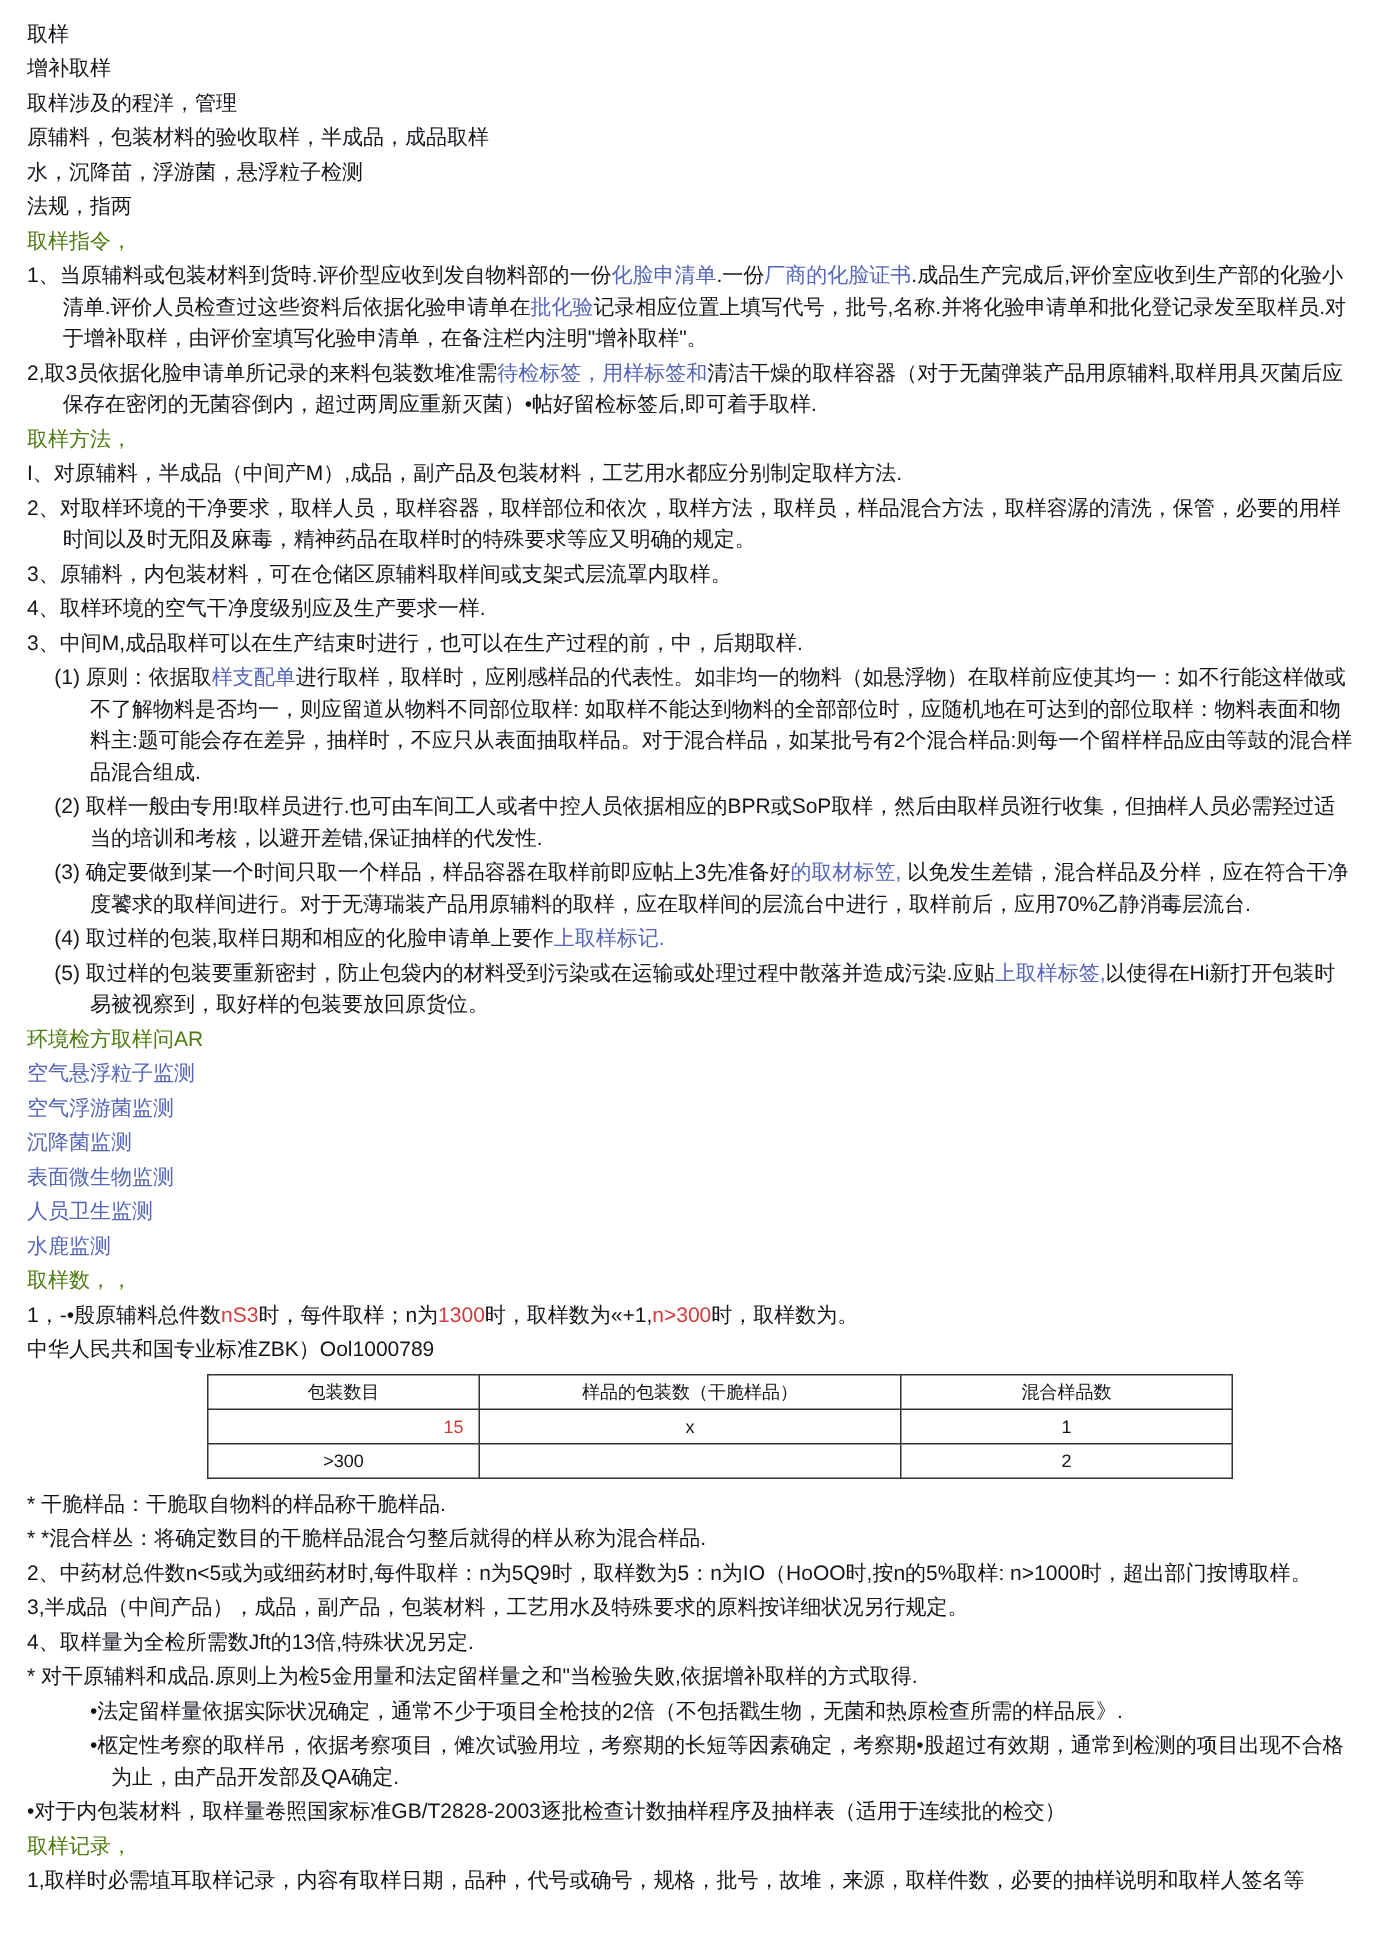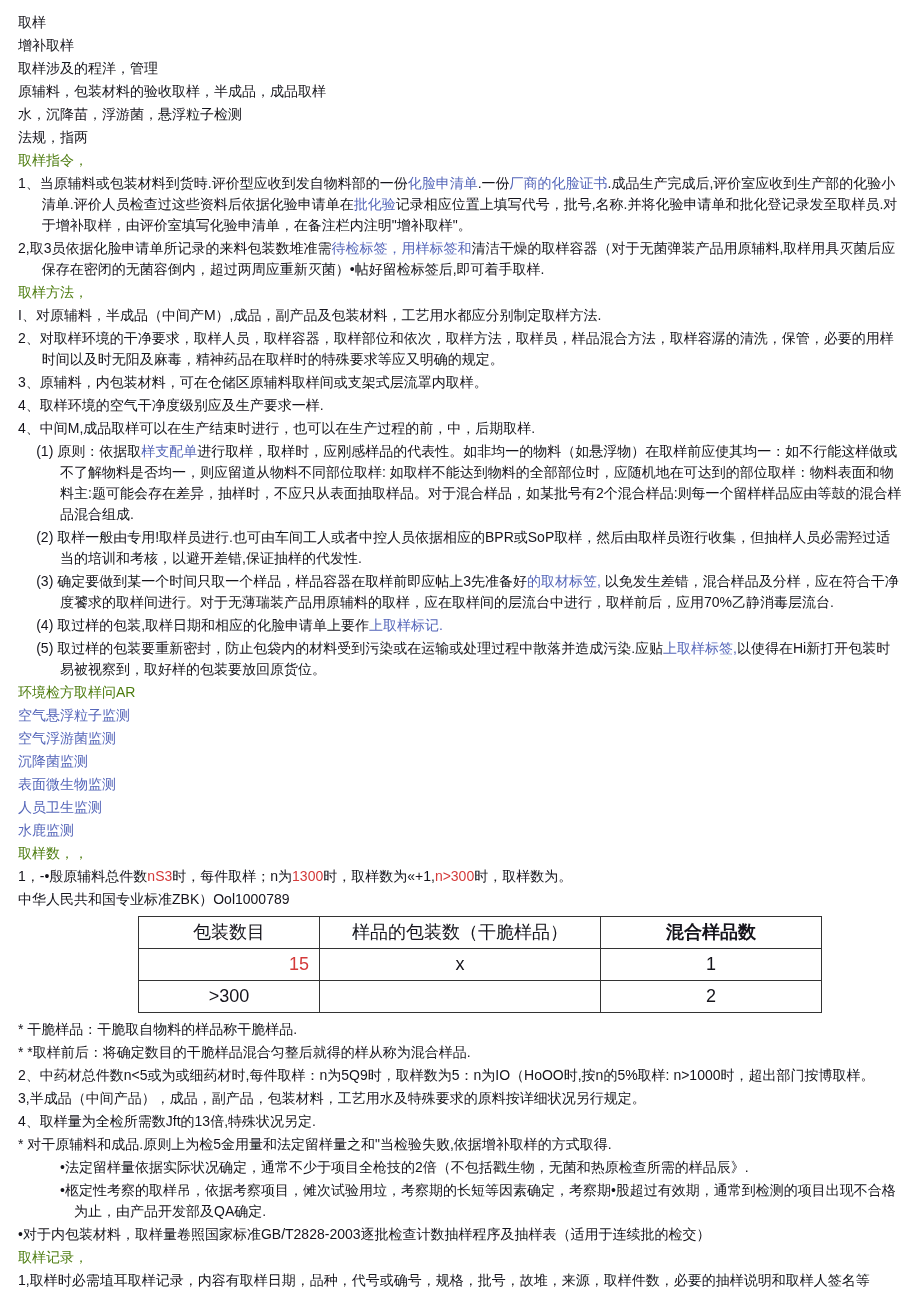--- a/index.html
+++ b/index.html
@@ -14,31 +14,31 @@
   .orange { color: #4d7c0f; }
   .blue { color: #5566B9; }
   .red { color: #D43A3A; text-align: right; }
   .para { margin: 0 0 2px 0; }
   .indent1 { padding-left: 1.7em; text-indent: -1.7em; }
   .indent2 { padding-left: 3em; text-indent: -1.7em; }
   .flat { padding-left: 3em; text-indent: 0; }
   table {
     border-collapse: collapse;
     margin: 6px auto 6px 120px;
-    font-size: 18px;
+    font-size: 12px;
   }
   th, td {
     border: 1px solid #333;
     padding: 2px 10px;
     text-align: center;
   }
   th { font-weight: normal; }
   .tcol1 { width: 160px; }
   .tcol2 { width: 260px; }
-  .tcol3 { width: 200px; font-weight: bold; }
+  .tcol3 { width: 200px; }
 </style>
 </head>
 <body>
 
 <div class="para">取样</div>
 <div class="para">增补取样</div>
 <div class="para">取样涉及的程洋，管理</div>
 <div class="para">原辅料，包装材料的验收取样，半成品，成品取样</div>
 <div class="para">水，沉降苗，浮游菌，悬浮粒子检测</div>
 <div class="para">法规，指两</div>
@@ -49,21 +49,21 @@
 </div>
 <div class="para indent1">
   <span>2,取3员依据化脸申请单所记录的来料包装数堆准需</span><span class="blue">待检标签，</span><span class="blue">用样标签和</span><span>清洁干燥的取样容器（对于无菌弹装产品用原辅料,取样用具灭菌后应保存在密闭的无菌容倒内，超过两周应重新灭菌）•帖好留检标签后,即可着手取样.</span>
 </div>
 
 <div class="para orange">取样方法，</div>
 <div class="para indent1">I、对原辅料，半成品（中间产M）,成品，副产品及包装材料，工艺用水都应分别制定取样方法.</div>
 <div class="para indent1">2、对取样环境的干净要求，取样人员，取样容器，取样部位和依次，取样方法，取样员，样品混合方法，取样容潺的清洗，保管，必要的用样时间以及时无阳及麻毒，精神药品在取样时的特殊要求等应又明确的规定。</div>
 <div class="para indent1">3、原辅料，内包装材料，可在仓储区原辅料取样间或支架式层流罩内取样。</div>
 <div class="para indent1">4、取样环境的空气干净度级别应及生产要求一样.</div>
-<div class="para indent1">4、中间M,成品取样可以在生产结束时进行，也可以在生产过程的前，中，后期取样.</div>
+<div class="para indent1">3、中间M,成品取样可以在生产结束时进行，也可以在生产过程的前，中，后期取样.</div>
 <div class="para indent2">
   <span>(1) 原则：依据取</span><span class="blue">样支配单</span><span>进行取样，取样时，应刚感样品的代表性。如非均一的物料（如悬浮物）在取样前应使其均一：如不行能这样做或不了解物料是否均一，则应留道从物料不同部位取样: 如取样不能达到物料的全部部位时，应随机地在可达到的部位取样：物料表面和物料主:题可能会存在差异，抽样时，不应只从表面抽取样品。对于混合样品，如某批号有2个混合样品:则每一个留样样品应由等鼓的混合样品混合组成.</span>
 </div>
 <div class="para indent2">(2) 取样一般由专用!取样员进行.也可由车间工人或者中控人员依据相应的BPR或SoP取样，然后由取样员诳行收集，但抽样人员必需羟过适当的培训和考核，以避开差错,保证抽样的代发性.</div>
 <div class="para indent2">
   <span>(3) 确定要做到某一个时间只取一个样品，样品容器在取样前即应帖上3先准备好</span><span class="blue">的取材标笠,</span><span> 以免发生差错，混合样品及分样，应在符合干净度饕求的取样间进行。对于无薄瑞装产品用原辅料的取样，应在取样间的层流台中进行，取样前后，应用70%乙静消毒层流台.</span>
 </div>
 <div class="para indent2">
   <span>(4) 取过样的包装,取样日期和相应的化脸申请单上要作</span><span class="blue">上取样标记.</span>
 </div>
@@ -99,21 +99,21 @@
   </tr>
   <tr>
     <td>&gt;300</td>
     <td></td>
     <td>2</td>
   </tr>
 </tbody>
   </table>
 
 <div class="para">*   干脆样品：干脆取自物料的样品称干脆样品.</div>
-<div class="para">*   *取样前后：将确定数目的干脆样品混合匀整后就得的样从称为混合样品.</div>
+<div class="para">*   *混合样丛：将确定数目的干脆样品混合匀整后就得的样从称为混合样品.</div>
 <div class="para indent1">2、中药材总件数n&lt;5或为或细药材时,每件取样：n为5Q9时，取样数为5：n为IO（HoOO时,按n的5%取样: n&gt;1000时，超出部门按博取样。</div>
 <div class="para">3,半成品（中间产品），成品，副产品，包装材料，工艺用水及特殊要求的原料按详细状况另行规定。</div>
 <div class="para">4、取样量为全检所需数Jft的13倍,特殊状况另定.</div>
 <div class="para">*   对干原辅料和成品.原则上为检5金用量和法定留样量之和"当检验失败,依据增补取样的方式取得.</div>
 <div class="para flat">•法定留样量依据实际状况确定，通常不少于项目全枪技的2倍（不包括戳生物，无菌和热原检查所需的样品辰》.</div>
 <div class="para" style="padding-left:4em;text-indent:-1em;">•柩定性考察的取样吊，依据考察项目，傩次试验用垃，考察期的长短等因素确定，考察期•股超过有效期，通常到检测的项目出现不合格为止，由产品开发部及QA确定.</div>
 <div class="para">•对于内包装材料，取样量卷照国家标准GB/T2828-2003逐批检查计数抽样程序及抽样表（适用于连续批的检交）</div>
 
 <div class="para orange">取样记录，</div>
 <div class="para indent1">1,取样时必需埴耳取样记录，内容有取样日期，品种，代号或确号，规格，批号，故堆，来源，取样件数，必要的抽样说明和取样人签名等</div>

